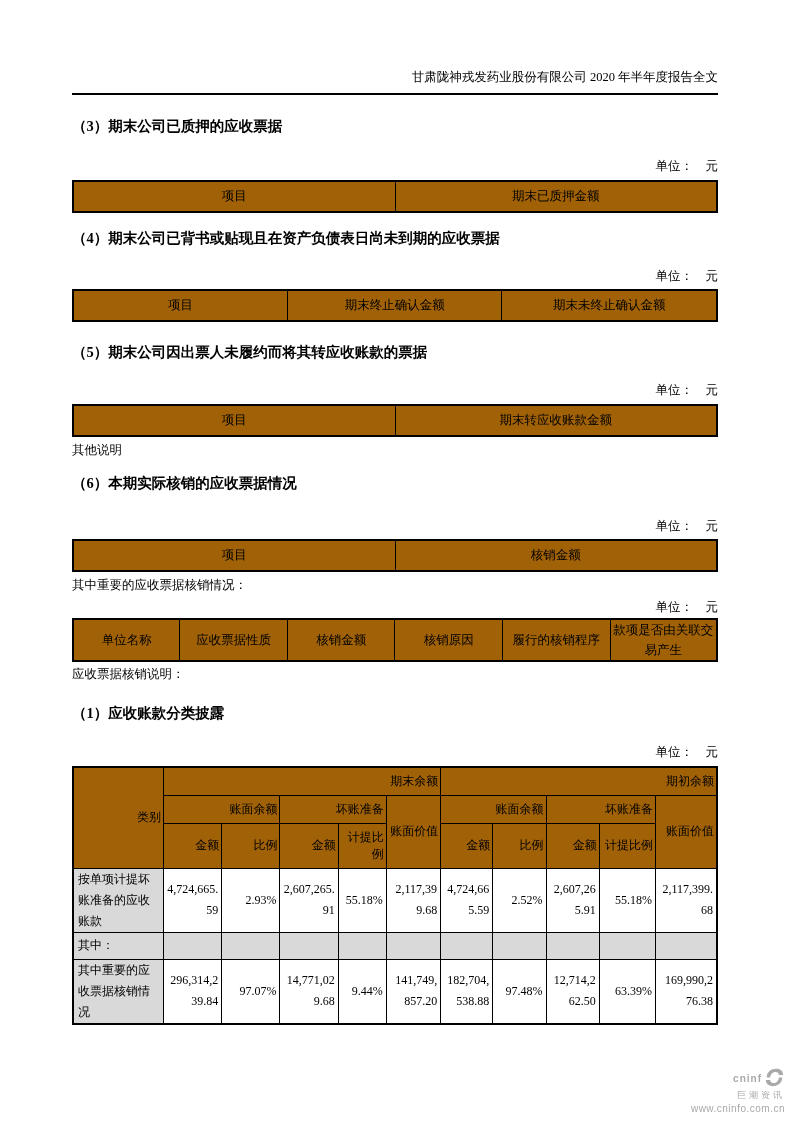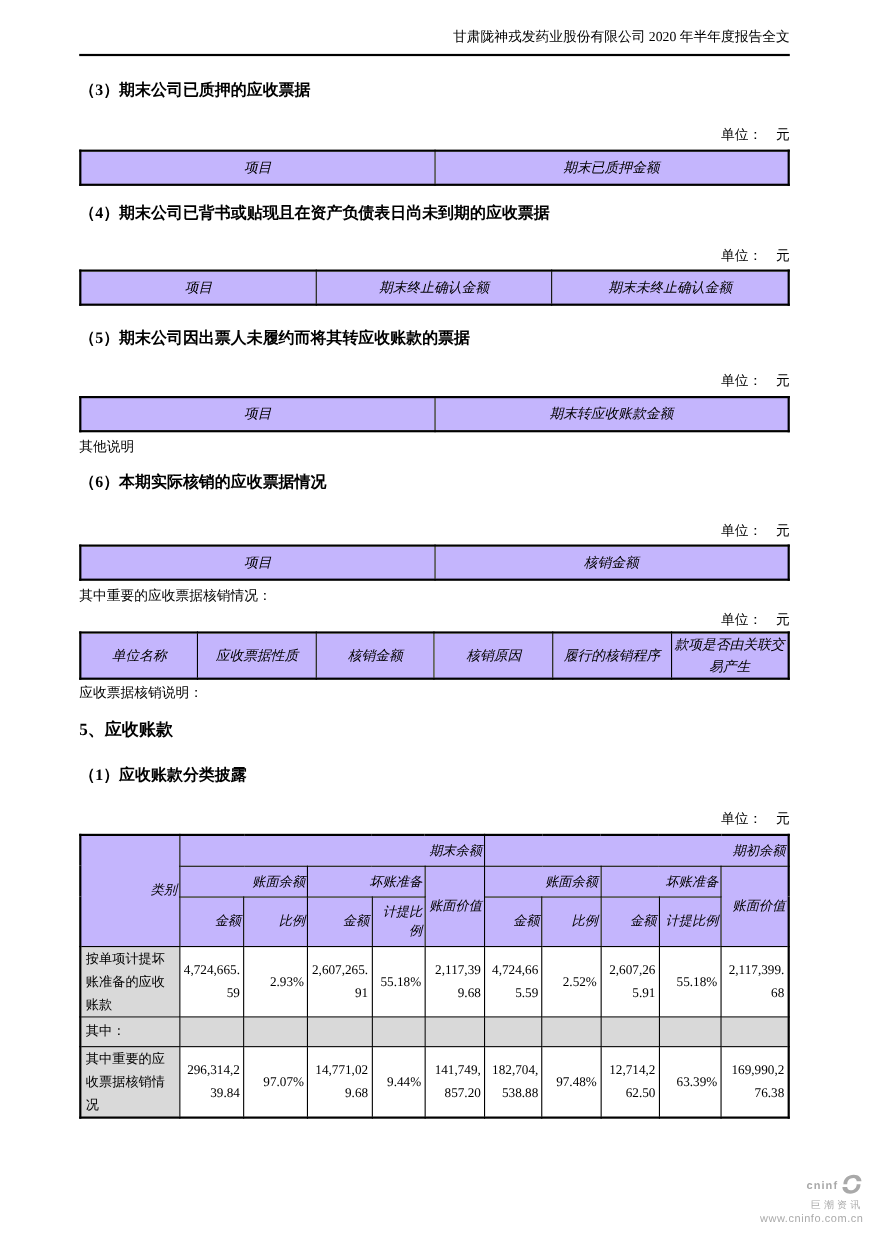--- a/index.html
+++ b/index.html
@@ -2,40 +2,40 @@
 <html><head>
 <meta charset="utf-8">
 <style>
   html,body { margin:0; padding:0; background:#888; }
   .page {
     position:relative;
     width:793px; height:1122px;
     margin:0 auto;
     background:#ffffff;
     box-sizing:border-box;
-    padding:24px 75px 0 72px;
+    padding:68px 75px 0 72px;
     font-family:"Liberation Serif","DejaVu Serif",serif;
     color:#000;
     overflow:hidden;
   }
   .doc-header {
     text-align:right;
     font-size:12.5px;
     line-height:18px;
     padding-bottom:7px;
     border-bottom:2px solid #000;
   }
   .sec-title { font-size:14.5px; font-weight:bold; line-height:19px; }
   .big-title { font-size:15.5px; font-weight:bold; line-height:20px; }
   .unit-row  { text-align:right; font-size:12.5px; line-height:17px; }
   .note      { font-size:12.5px; line-height:16px; }
 
   table { border-collapse:collapse; width:100%; table-layout:fixed; border:2px solid #000; }
   td { border:1px solid #000; font-size:12.5px; font-weight:normal; overflow:hidden; }
-  .hdr { background:#c4b5fd; text-align:center; vertical-align:middle; padding:0 2px; line-height:17px;font-style:italic; }
+  .hdr { background:#a16207; text-align:center; vertical-align:middle; padding:0 2px; line-height:17px; }
 
   .t-simple tr { height:31px; }
   .t-detail tr { height:38px; }
   .t-detail .hdr { line-height:20px; }
 
   
   .bt td { padding:0 2px;text-align:right; }
   .bt .h1 { height:28px; }
   .bt .h2 { height:28px; }
   .bt .h3 { height:45px; }
@@ -170,21 +170,20 @@
       <td class="hdr">应收票据性质</td>
       <td class="hdr">核销金额</td>
       <td class="hdr">核销原因</td>
       <td class="hdr">履行的核销程序</td>
       <td class="hdr">款项是否由关联交易产生</td>
     </tr>
   </tbody>
     </table>
   <div class="note mt-fn">应收票据核销说明：</div>
 
-  <div class="big-title mt-big">5、应收账款</div>
   <div class="sec-title mt-sub">（1）应收账款分类披露</div>
   <div class="unit-row mt-u6">单位：　元</div>
 
   <table class="bt mt-tbl">
     <colgroup>
       <col style="width:90px">
         <col style="width:58px">
         <col style="width:58px">
         <col style="width:58px">
         <col style="width:48px">

